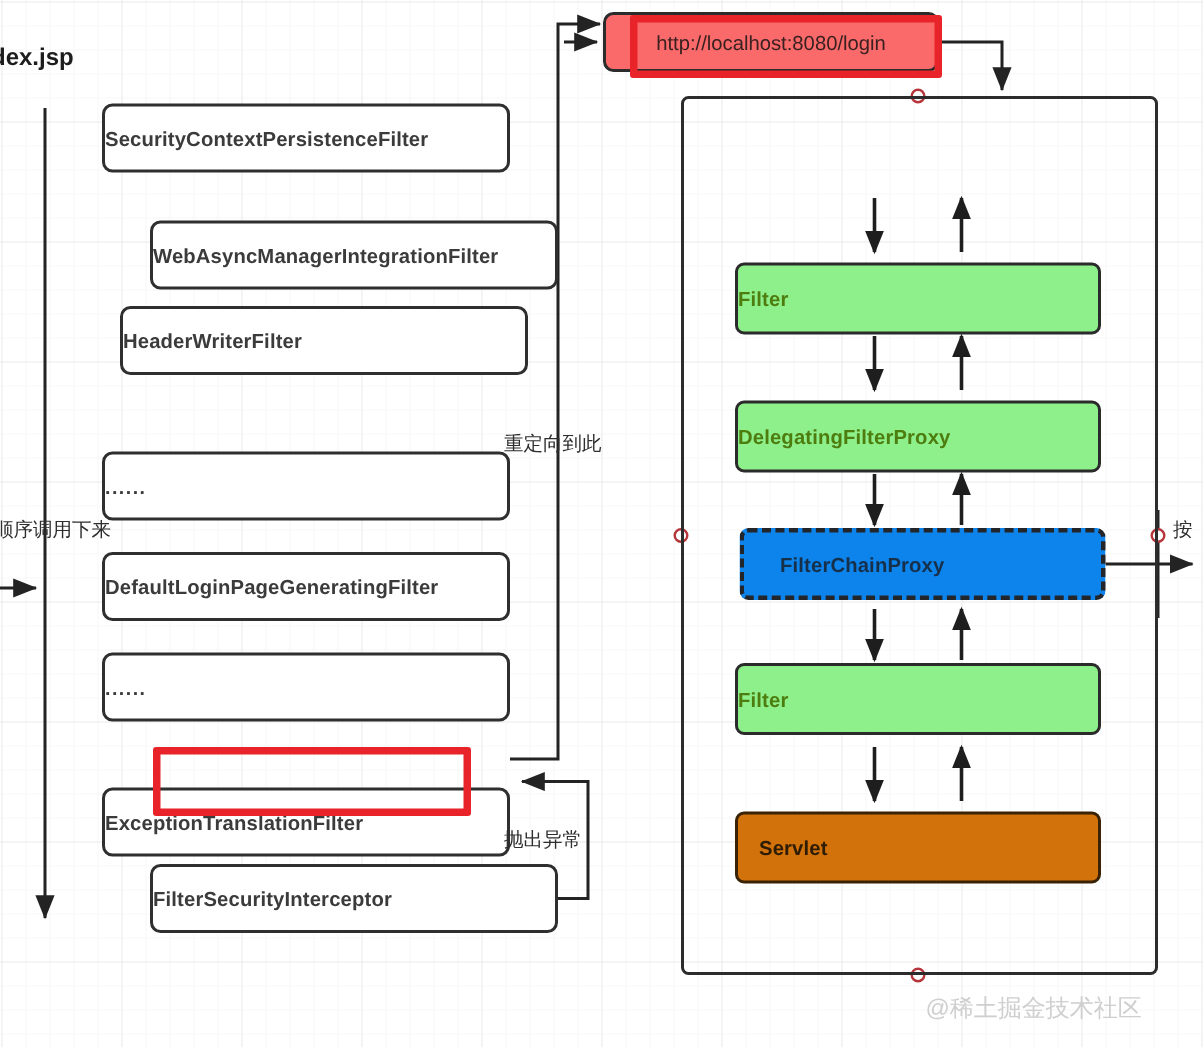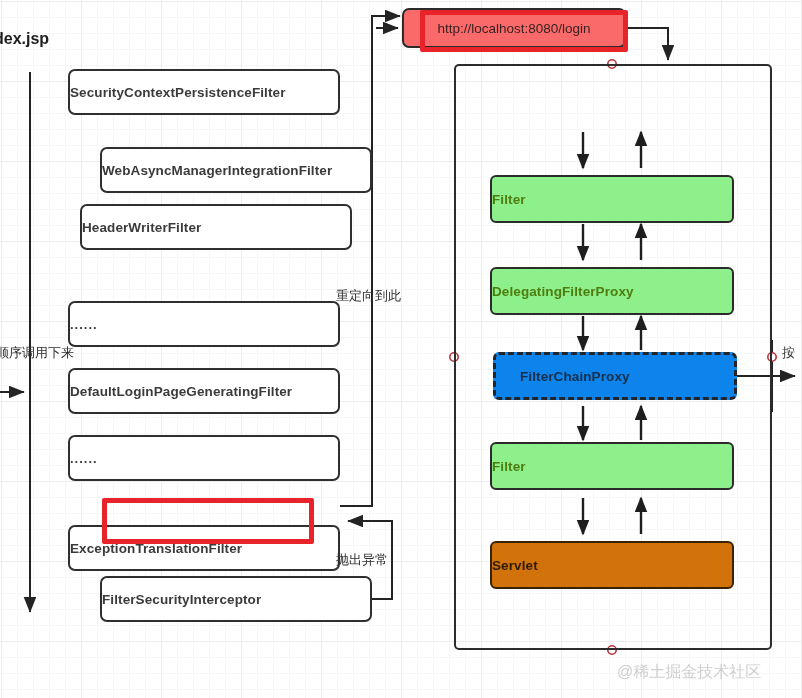--- a/index.html
+++ b/index.html
@@ -84,20 +84,21 @@
     color: #17304a;
     left: 493px;
     width: 244px;
     height: 48px;
     padding-left: 24px;
   }
   .n-servlet {
     background: #d1720a;
     border: 2px solid #3a2206;
     color: #2e1c05;
+    padding-left: 14px;
   }
 
   
   #container-box {
     position: absolute;
     left: 454px;
     top: 64px;
     width: 318px;
     height: 586px;
     box-sizing: border-box;

